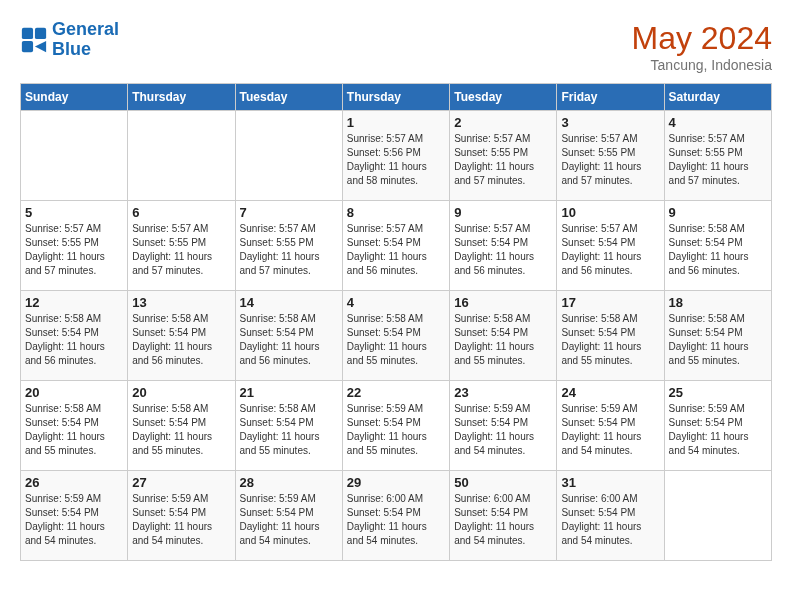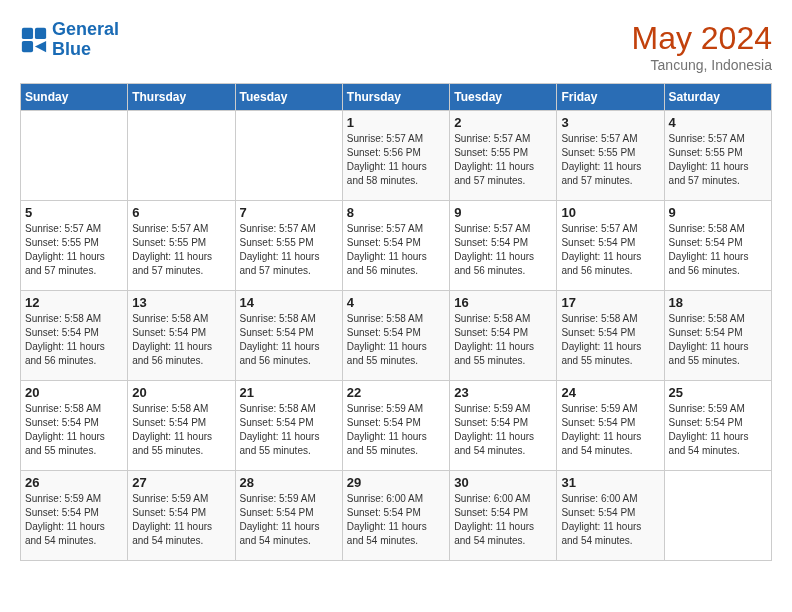--- a/index.html
+++ b/index.html
@@ -331,21 +331,21 @@
 and 54 minutes.</div>
         </td>
         <td>
           <div class="day-num">29</div>
           <div class="day-info" style="white-space: pre-line;">Sunrise: 6:00 AM
 Sunset: 5:54 PM
 Daylight: 11 hours
 and 54 minutes.</div>
         </td>
         <td>
-          <div class="day-num">30</div>
+          <div class="day-num">50</div>
           <div class="day-info" style="white-space: pre-line;">Sunrise: 6:00 AM
 Sunset: 5:54 PM
 Daylight: 11 hours
 and 54 minutes.</div>
         </td>
         <td>
           <div class="day-num">31</div>
           <div class="day-info" style="white-space: pre-line;">Sunrise: 6:00 AM
 Sunset: 5:54 PM
 Daylight: 11 hours

